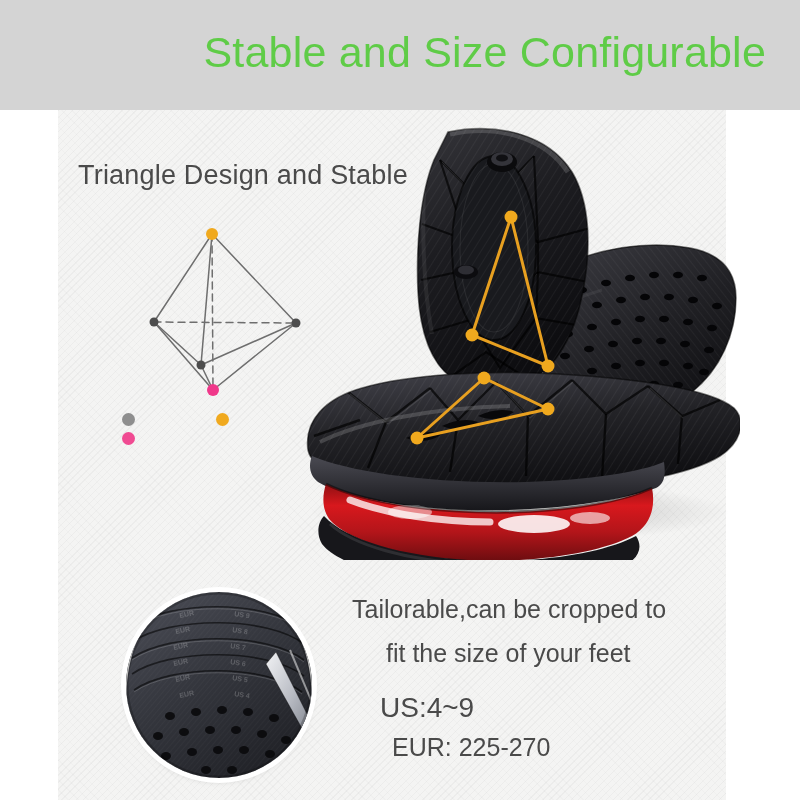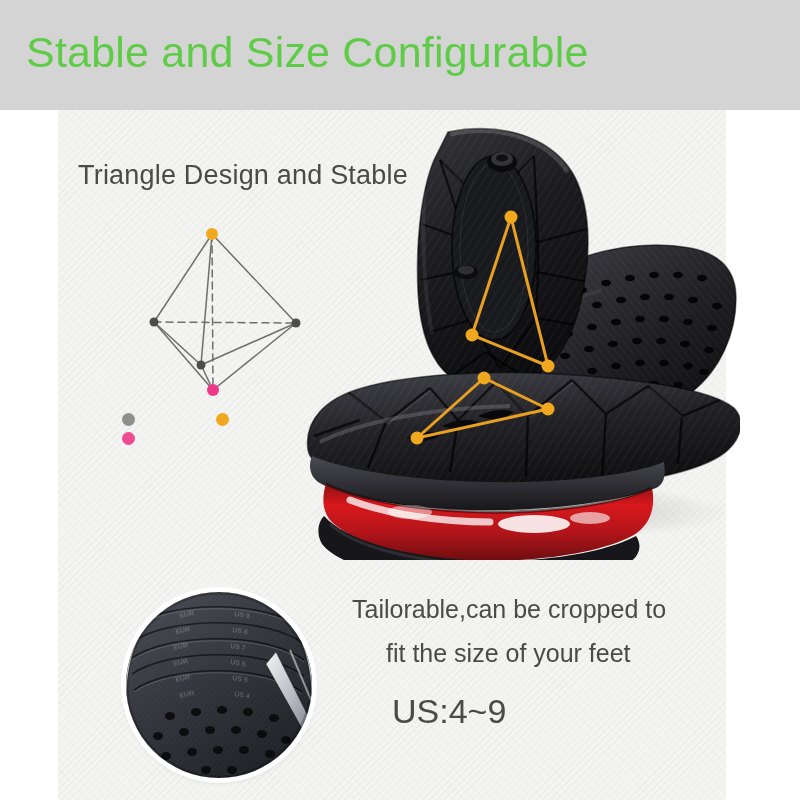--- a/index.html
+++ b/index.html
@@ -5,38 +5,38 @@
 <style>
   html,body{margin:0;padding:0;background:#fff;}
   body{width:800px;height:800px;overflow:hidden;
        font-family:"Liberation Sans","DejaVu Sans",sans-serif;}
   #page{position:relative;width:800px;height:800px;background:#ffffff;overflow:hidden;}
 
   
   #header-band{position:absolute;left:0;top:0;width:800px;height:110px;background:#d4d4d4;}
   #header-title{position:absolute;left:26px;top:22px;width:740px;
       font-size:43px;line-height:60px;letter-spacing:.2px;
-      color:#5fcc47;font-weight:400;white-space:nowrap;}
+      color:#5fcc47;font-weight:400;white-space:nowrap;text-align:right;}
 
   
   #photo-panel{position:absolute;left:58px;top:110px;width:668px;height:690px;
       background:
         repeating-linear-gradient(135deg, rgba(0,0,0,.030) 0px, rgba(0,0,0,.030) 1px,
                                    rgba(255,255,255,0) 1px, rgba(255,255,255,0) 5px),
         repeating-linear-gradient(45deg, rgba(0,0,0,.015) 0px, rgba(0,0,0,.015) 1px,
                                    rgba(255,255,255,0) 1px, rgba(255,255,255,0) 7px),
         #f4f4f3;
       overflow:hidden;}
 
   
   .copy{position:absolute;color:#4a4a4a;font-weight:400;white-space:nowrap;}
   #heading-triangle{left:78px;top:160px;font-size:27px;letter-spacing:.2px;}
   #copy-line1{left:352px;top:595px;font-size:25px;}
   #copy-line2{left:386px;top:639px;font-size:25px;}
-  #copy-us{left:392px;top:692px;font-size:34px;}
+  #copy-us{left:380px;top:692px;font-size:28px;}
   #copy-eur{left:392px;top:733px;font-size:25px;}
 
   
   #tetra-diagram{position:absolute;left:100px;top:210px;width:230px;height:250px;}
   #legend-dots{position:absolute;left:110px;top:405px;width:140px;height:50px;}
   .legend-dot{position:absolute;width:13px;height:13px;border-radius:50%;}
   #legend-dot-gray{left:12px;top:8px;background:#8e8e8e;}
   #legend-dot-pink{left:12px;top:27px;background:#f04b92;}
   #legend-dot-orange{left:106px;top:8px;background:#f0a91e;}
 
@@ -429,14 +429,15 @@
         </g>
 
         <circle cx="93" cy="93" r="92" fill="none" stroke="rgba(0,0,0,0.22)" stroke-width="3"></circle>
       </g>
     </svg>
   </div>
 
   <div class="copy" id="copy-line2">fit the size of your feet</div>
   <div class="copy" id="copy-line1">Tailorable,can be cropped to</div>
   <div class="copy" id="copy-us">US:4~9</div>
+  <div class="copy" id="copy-eur">EUR: 225-270</div>
 
 </div>
 
 </body></html>

